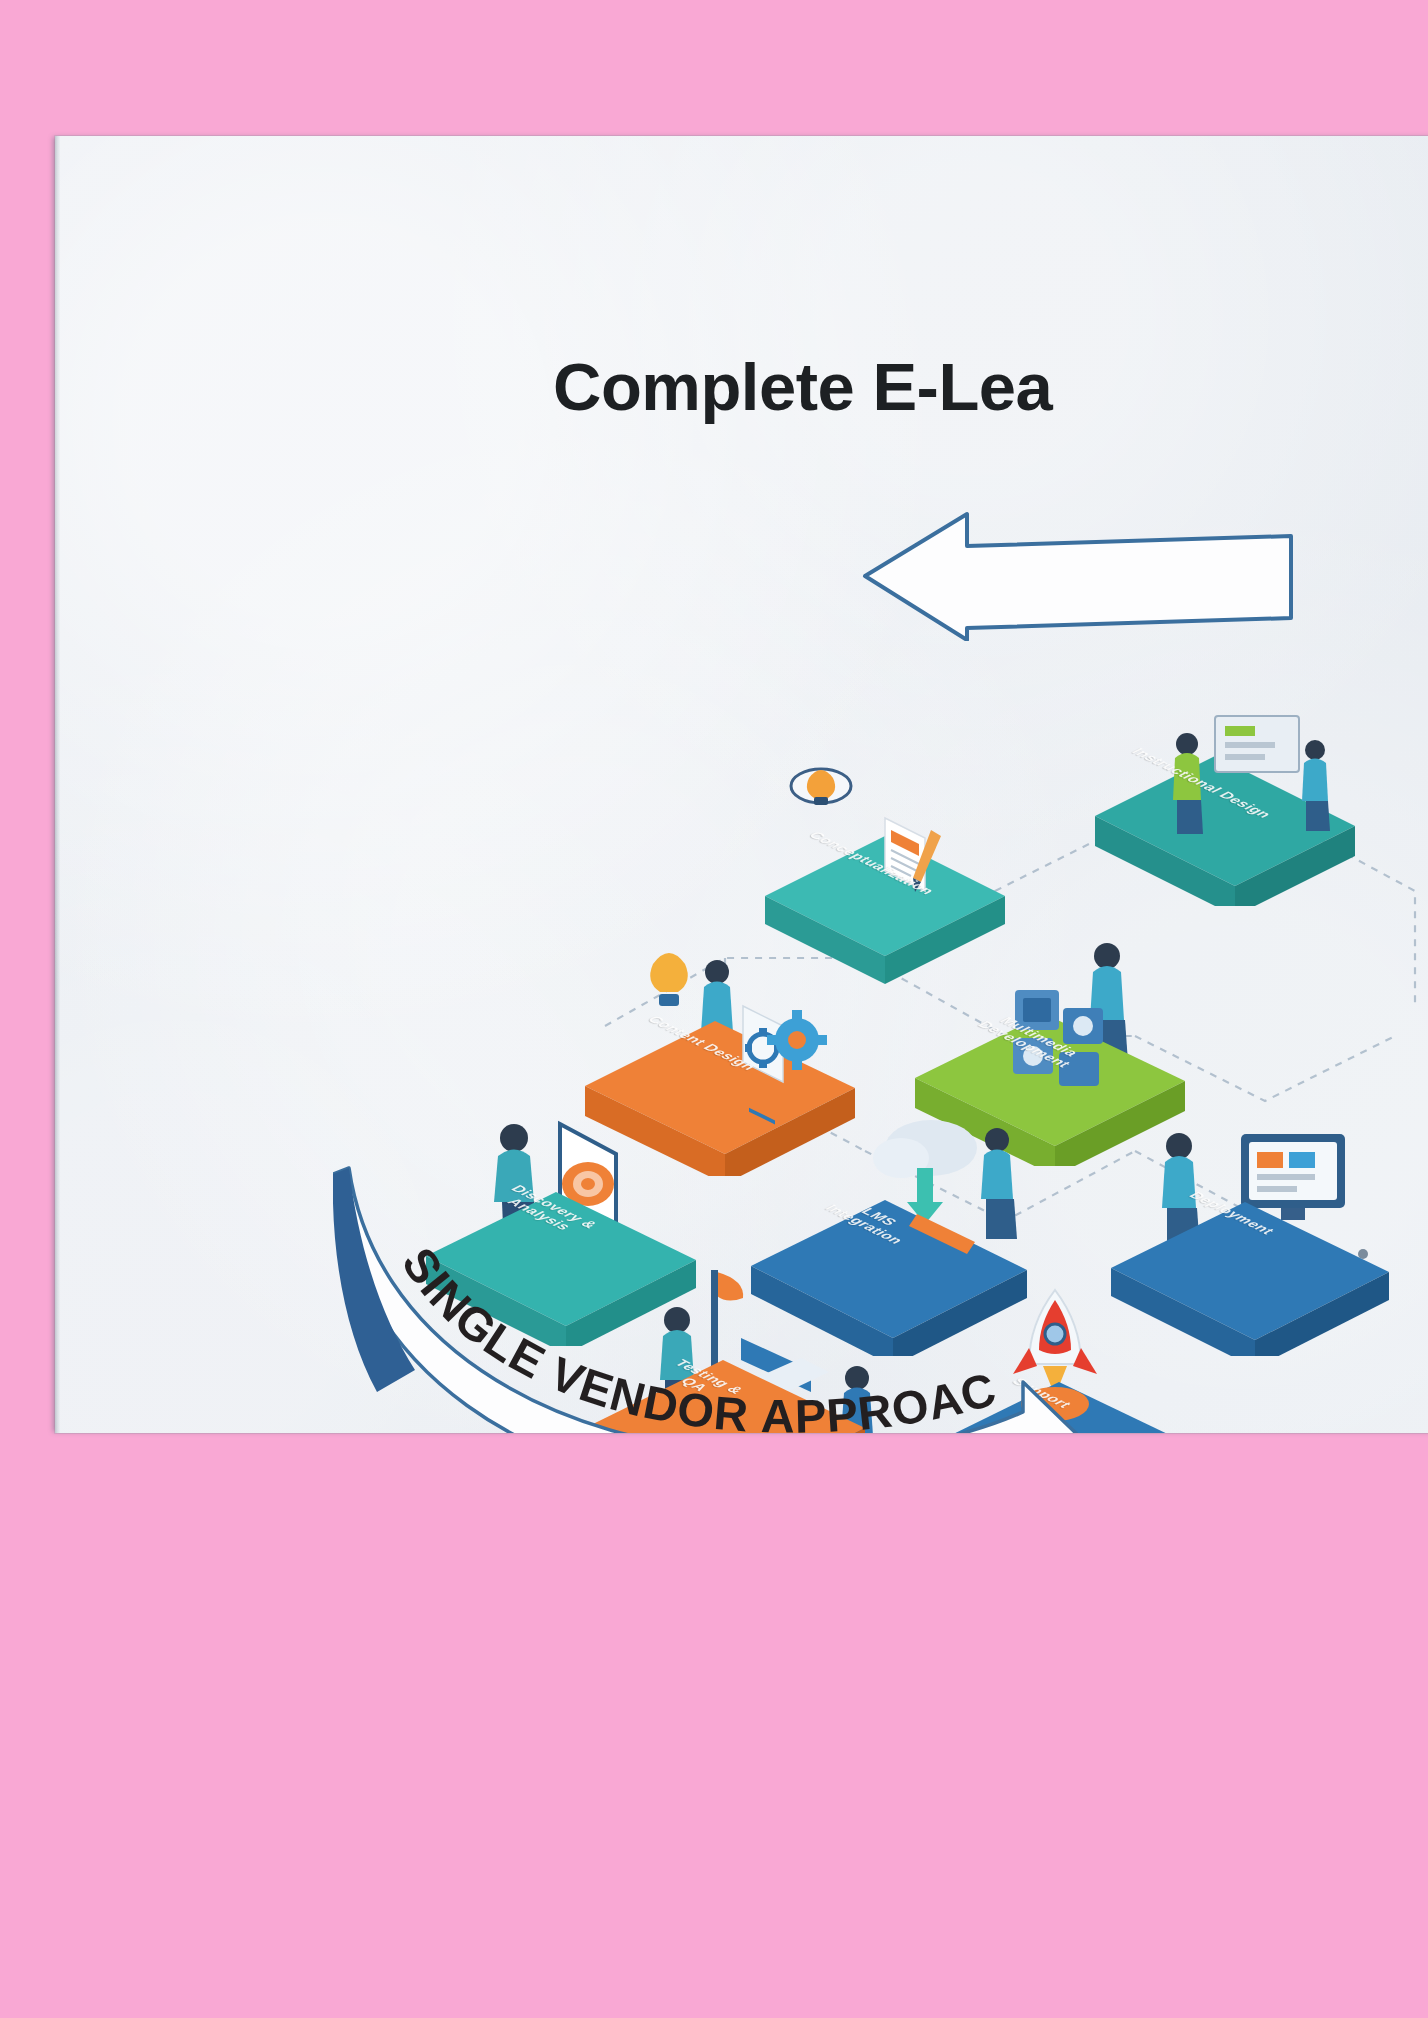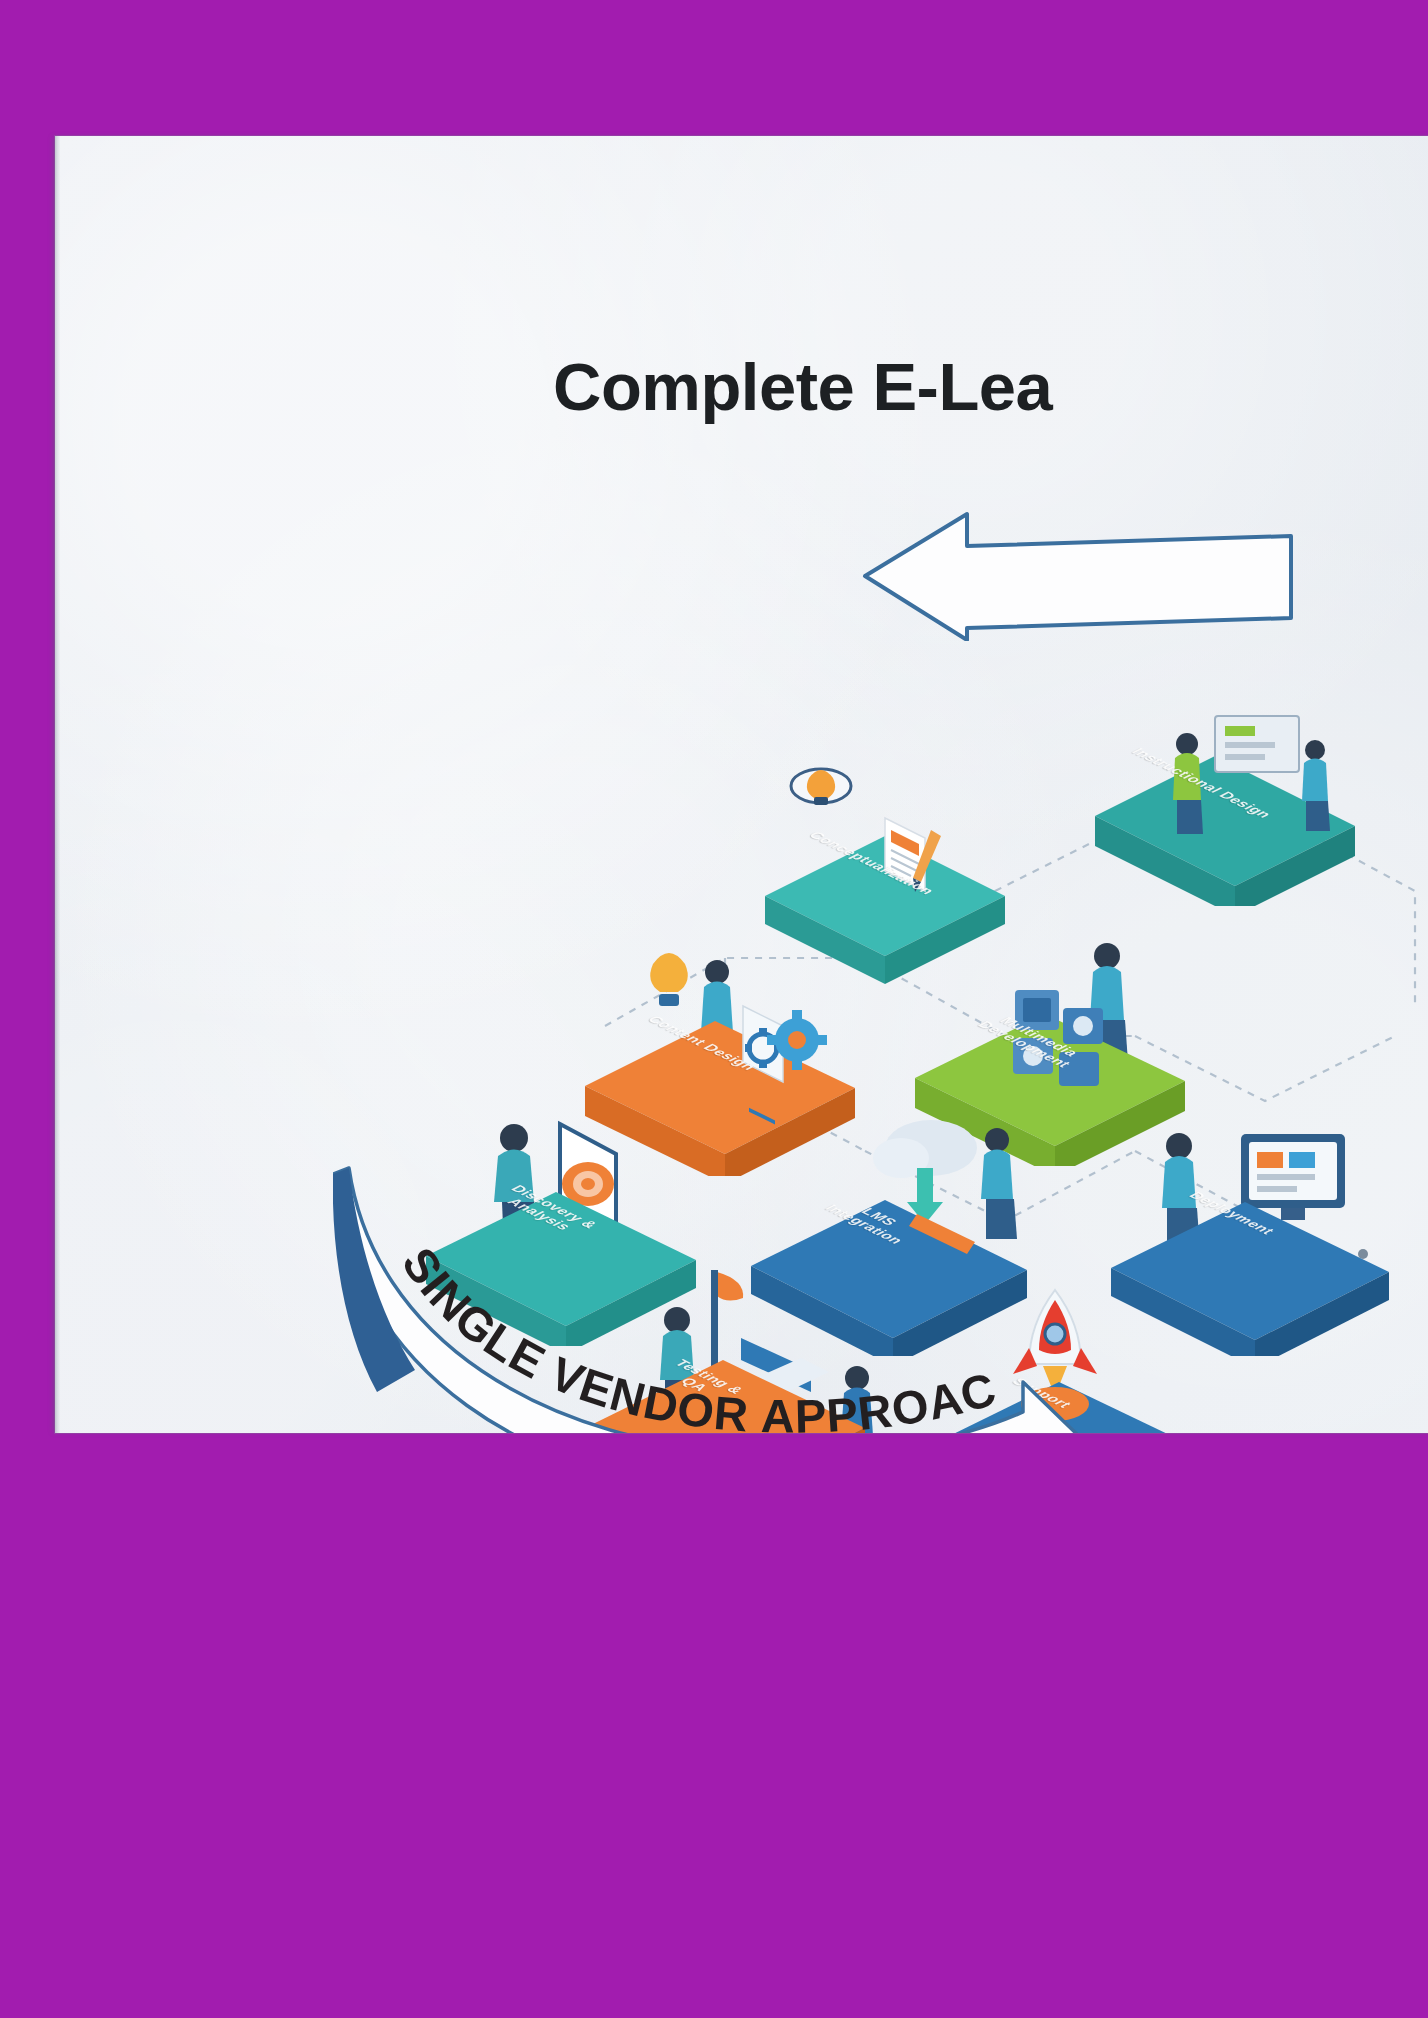--- a/index.html
+++ b/index.html
@@ -3,21 +3,21 @@
 <meta charset="utf-8">
 <style>
   html,body{margin:0;padding:0;}
   body{
     width:1428px;height:2018px;overflow:hidden;
     background:#ffffff;
     font-family:"Liberation Sans", sans-serif;
   }
 
   
-  #viewport{position:relative;width:1428px;height:2018px;background:#a21caf;}
+  #viewport{position:relative;width:1428px;height:2018px;background:#f9a8d4;}
 
   .page{
     position:absolute;left:55px;top:136px;
     width:1480px;height:1297px;
     background:linear-gradient(135deg,#eceff4 0%,#e9edf2 35%,#e8ecf1 70%,#eaeef3 100%);
     box-shadow:-3px 0 5px -1px rgba(90,100,115,.45), 0 0 0 1px rgba(150,160,175,.22);
     overflow:hidden;
   }
   .page::before{
     content:"";position:absolute;left:0;top:0;width:5px;height:100%;

